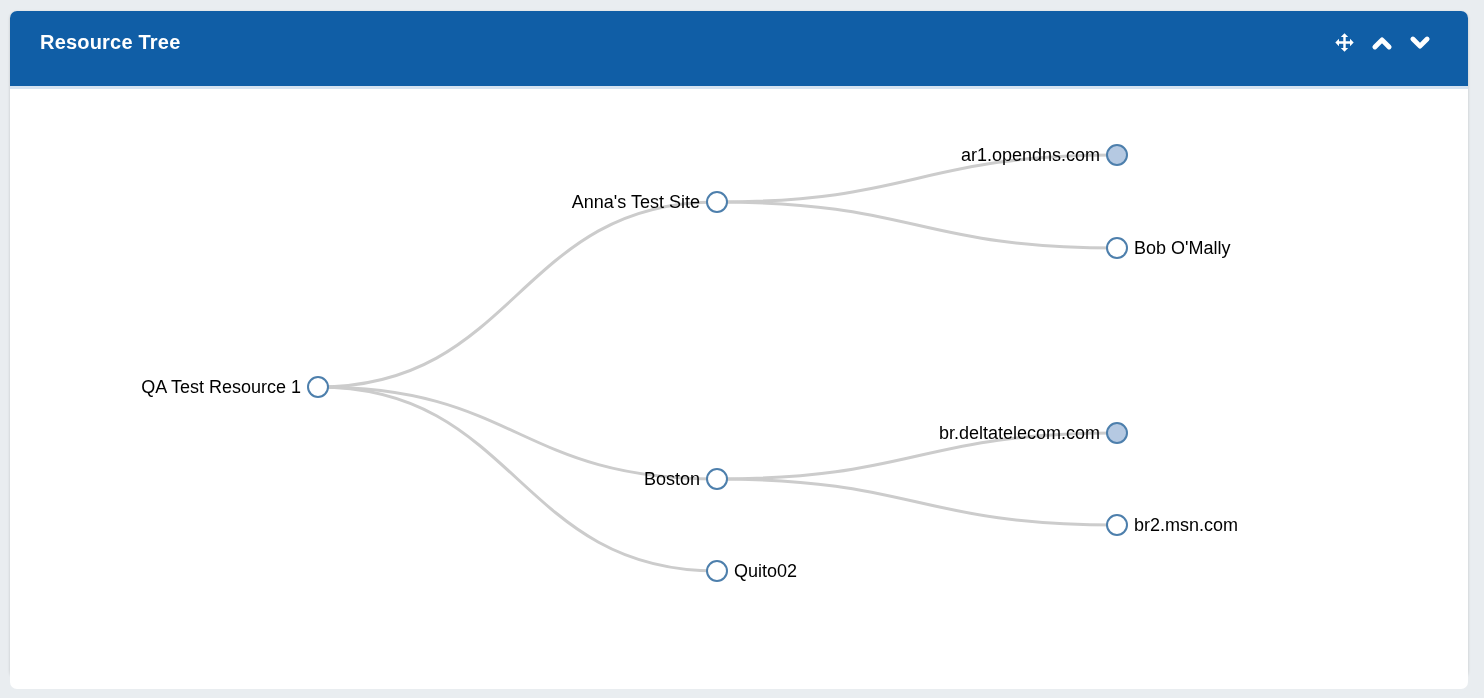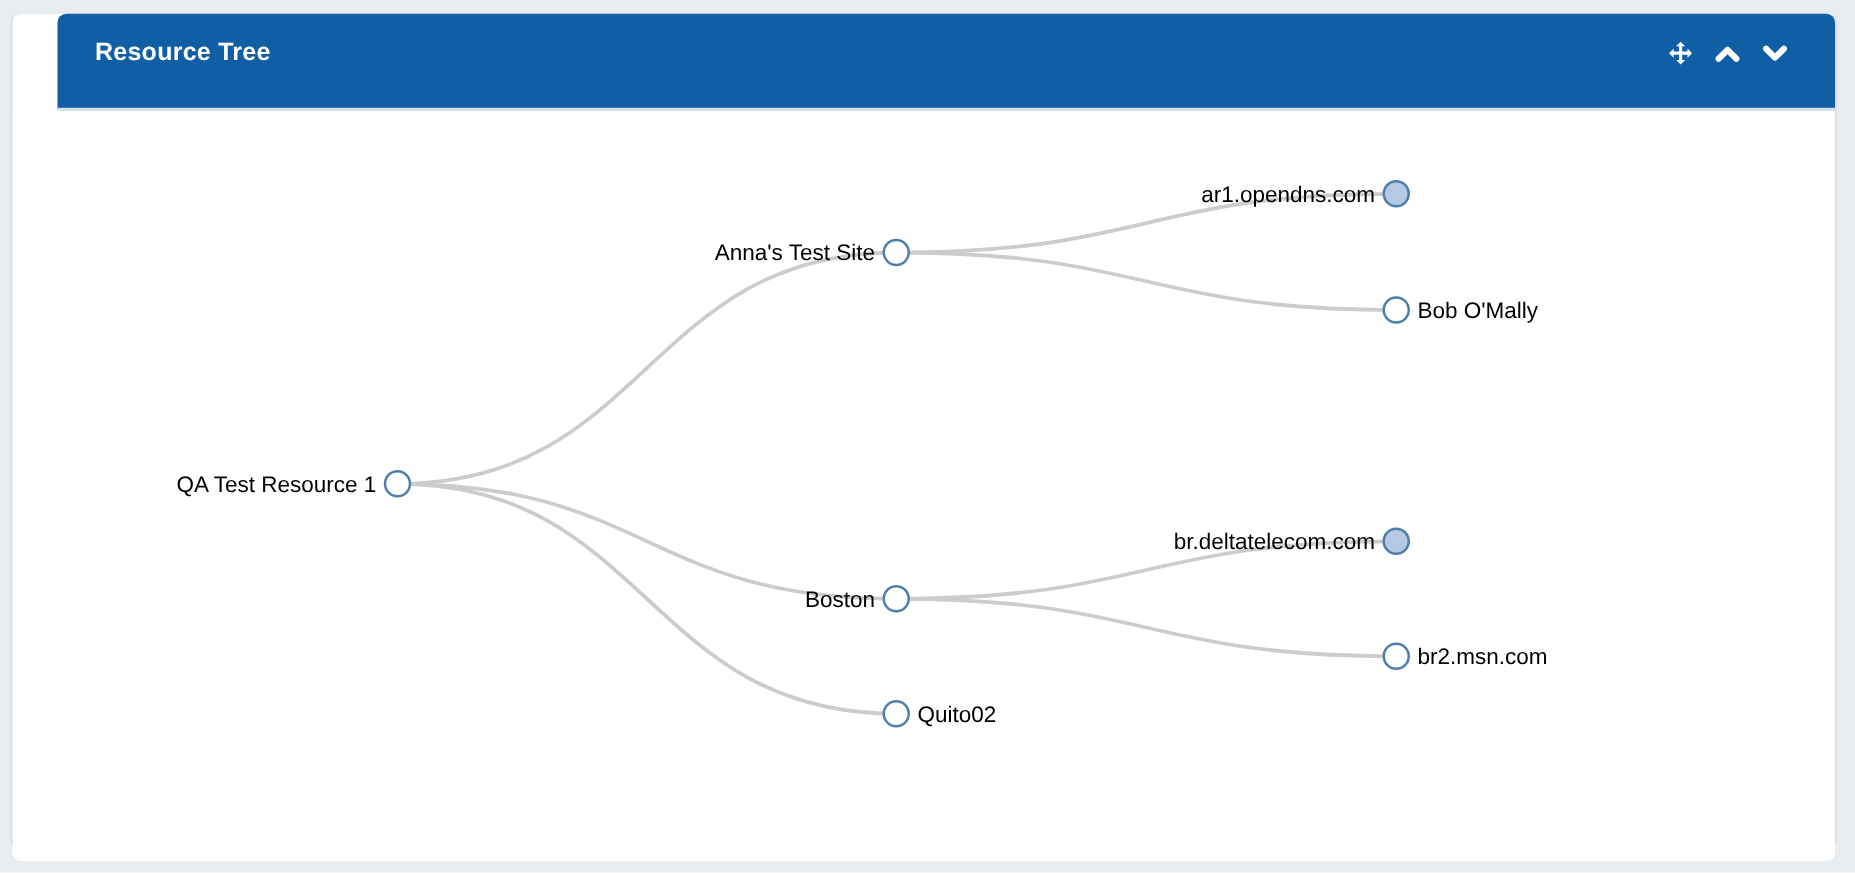--- a/index.html
+++ b/index.html
@@ -27,21 +27,20 @@
   .panel-header {
     height: 63px;
     background: #105ea6;
     border-bottom: 3px solid #d5e3f1;
     border-radius: 7px 7px 0 0;
     display: flex;
     align-items: center;
     justify-content: space-between;
     padding: 0 35px 12px 30px;
     box-sizing: content-box;
-    margin-left: 36px;
   }
   .panel-title {
     color: #ffffff;
     font-size: 20px;
     font-weight: bold;
     letter-spacing: 0.2px;
   }
   .header-controls {
     display: flex;
     align-items: center;

